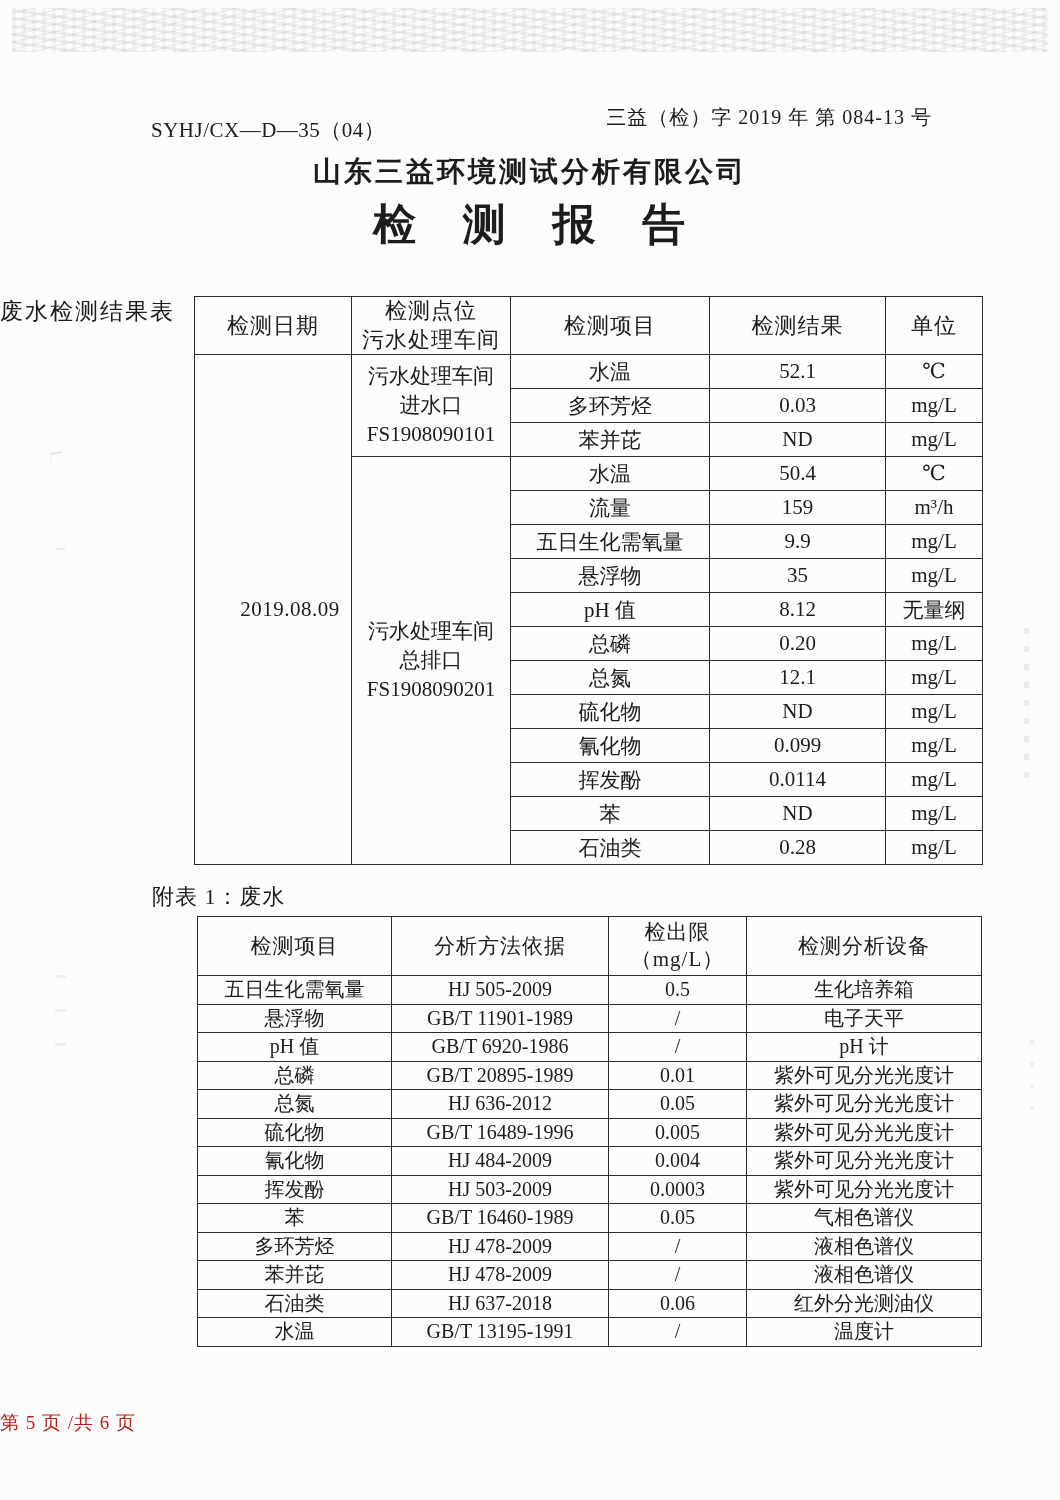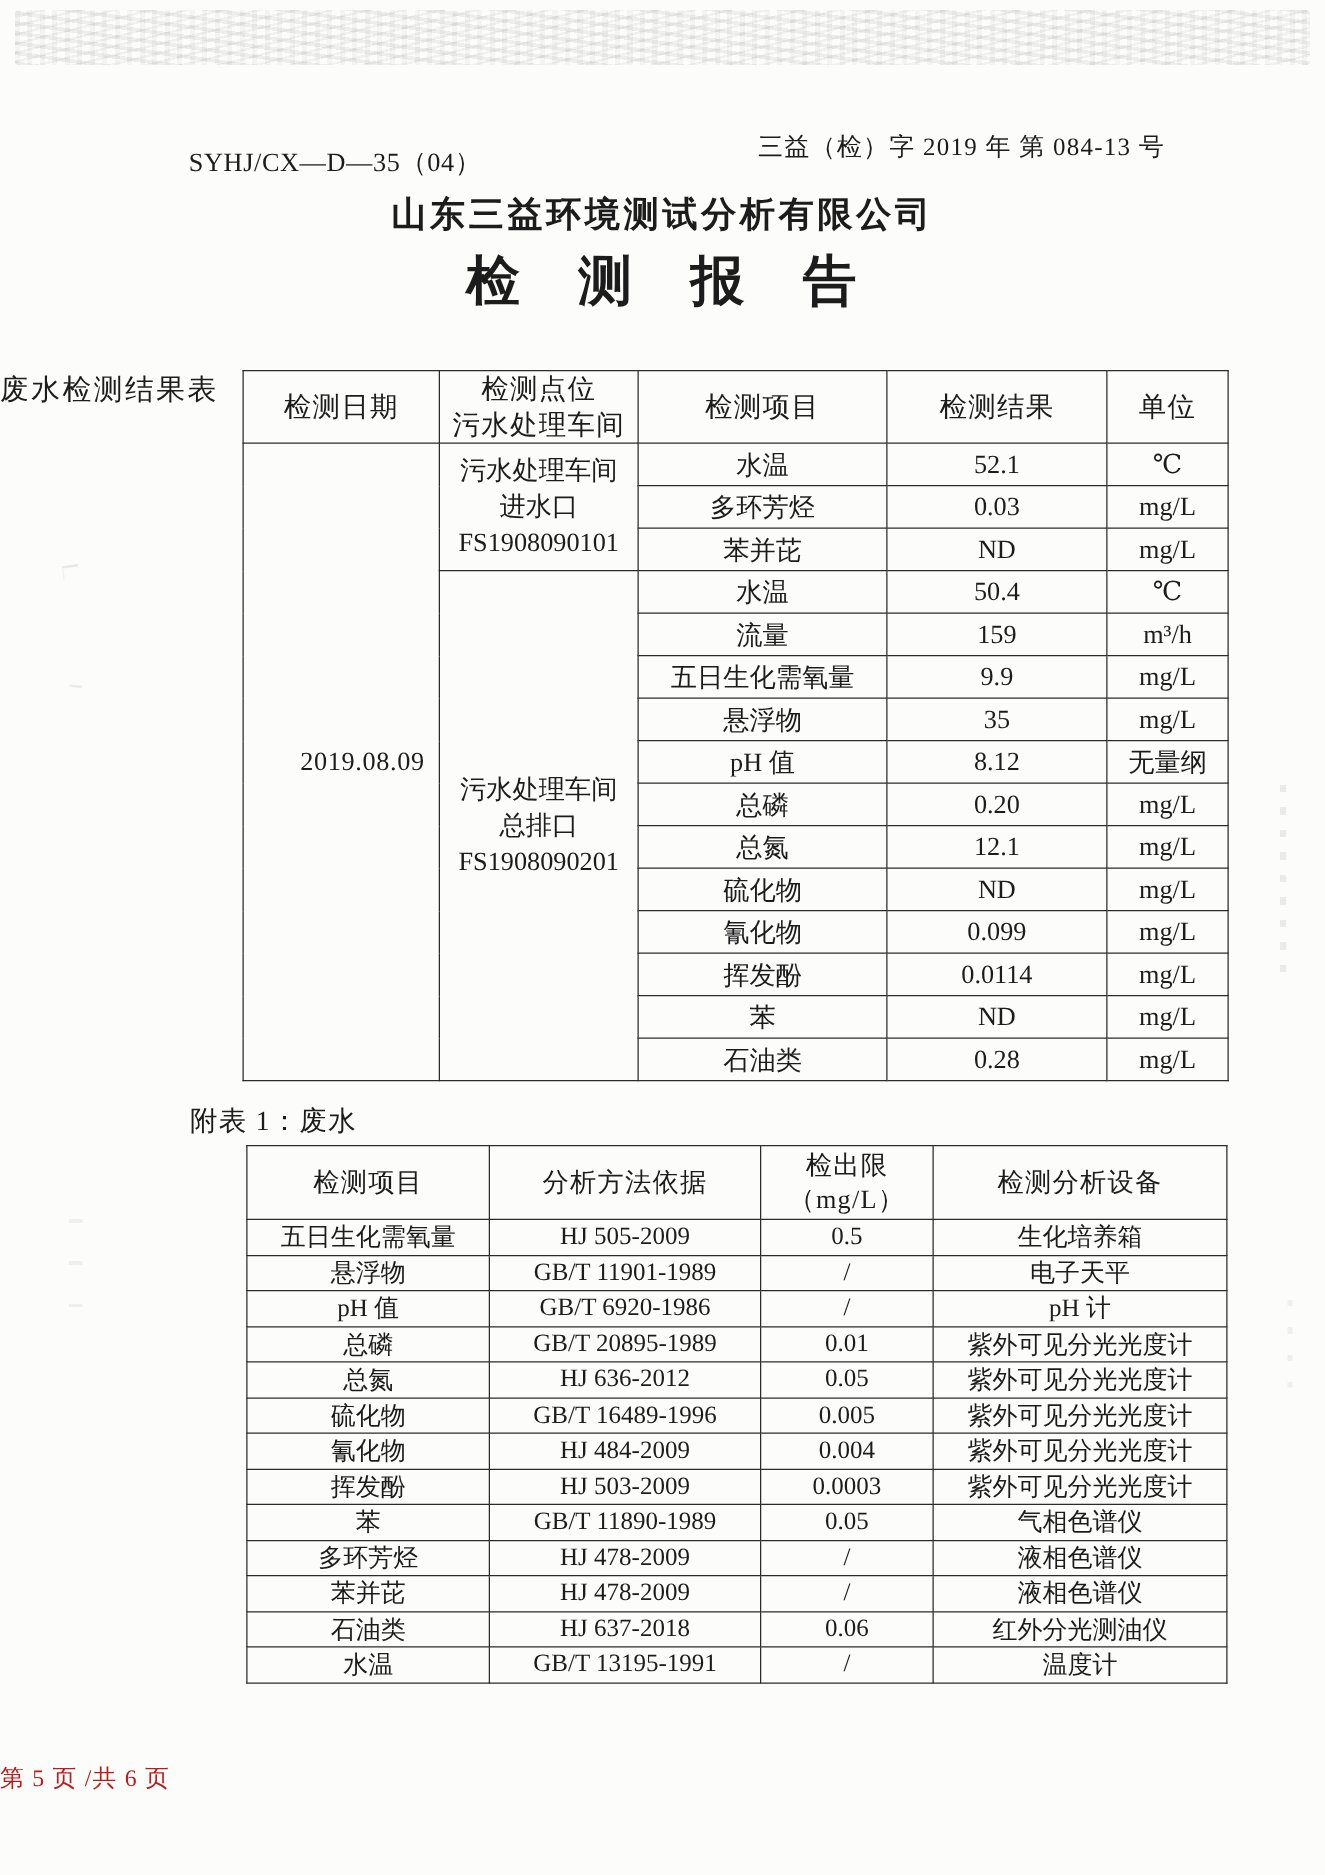--- a/index.html
+++ b/index.html
@@ -240,21 +240,21 @@
         <td>紫外可见分光光度计</td>
       </tr>
       <tr>
         <td>挥发酚</td>
         <td>HJ 503-2009</td>
         <td>0.0003</td>
         <td>紫外可见分光光度计</td>
       </tr>
       <tr>
         <td>苯</td>
-        <td>GB/T 11890-1989</td>
+        <td>GB/T 16460-1989</td>
         <td>0.05</td>
         <td>气相色谱仪</td>
       </tr>
       <tr>
         <td>多环芳烃</td>
         <td>HJ 478-2009</td>
         <td>/</td>
         <td>液相色谱仪</td>
       </tr>
       <tr>

